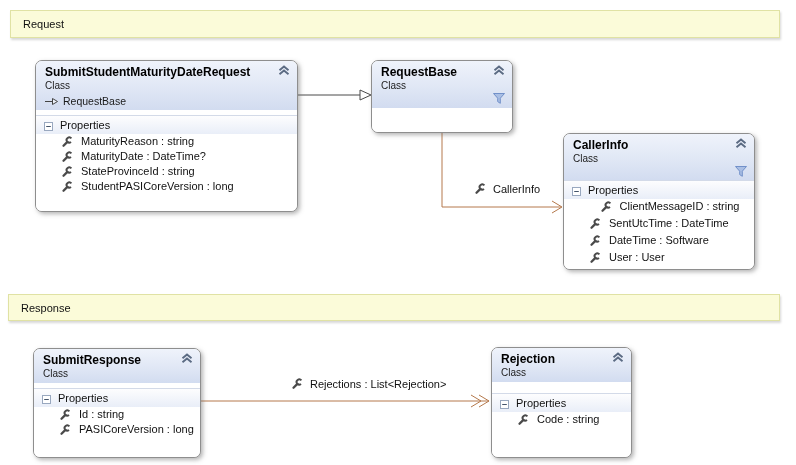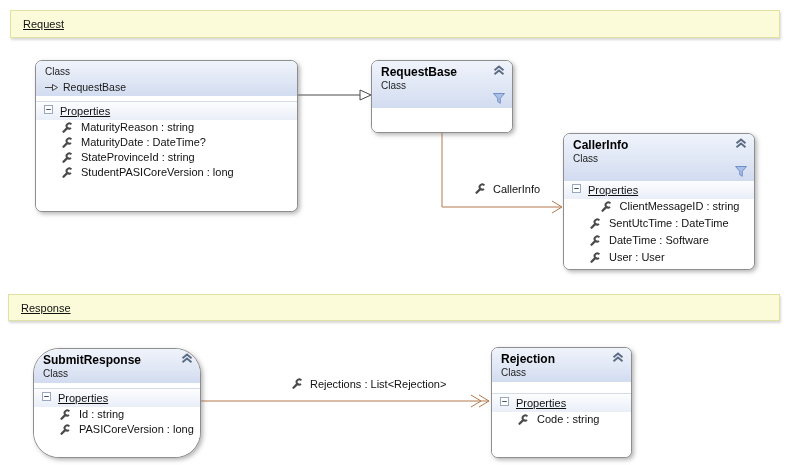--- a/index.html
+++ b/index.html
@@ -5,42 +5,42 @@
   html,body{margin:0;padding:0;}
   #canvas{
     position:relative;width:796px;height:465px;background:#ffffff;
     font-family:"Liberation Sans",sans-serif;overflow:hidden;
   }
   
   .comment-bar{
     position:absolute;background:#fbfbd9;border:1px solid #e0e2a4;
     box-shadow:1px 2px 2px rgba(160,160,160,.4);
     display:flex;align-items:center;padding-left:12px;
-    font-size:11px;color:#111;box-sizing:border-box;text-decoration:underline;
+    font-size:11px;color:#111;box-sizing:border-box;
   }
   
   .class-box{
     position:absolute;background:#fff;border:1px solid #8e8e8e;border-radius:7px;
     box-shadow:2px 2px 4px rgba(110,110,110,.5);
     display:flex;flex-direction:column;overflow:hidden;box-sizing:border-box;
   }
   .hdr{
     background:linear-gradient(180deg,#eff3fb 0%,#e0e7f5 55%,#d2dcf0 100%);
     padding:4px 7px 3px 9px;flex:0 0 auto;
   }
   .hdr-row{display:flex;justify-content:space-between;align-items:flex-start;}
   .cls-name{font-size:12px;font-weight:bold;color:#000;white-space:nowrap;line-height:14px;}
   .stereotype{font-size:10px;color:#1a1a1a;line-height:13px;}
   .base-row{display:flex;align-items:center;gap:5px;font-size:10.5px;color:#1a1a1a;margin-top:3px;}
   .filter-row{display:flex;justify-content:flex-end;margin-top:1px;height:12px;}
   .body{flex:1;background:#fff;display:flex;flex-direction:column;padding-bottom:6px;}
   .comp-hdr{
-    display:flex;align-items:flex-start;gap:7px;margin-top:5px;padding:3px 6px 3px 8px;
+    display:flex;align-items:flex-end;gap:7px;margin-top:5px;padding:3px 6px 3px 8px;
     background:linear-gradient(180deg,#fdfdfe,#e9eef8);
-    border-top:1px solid #d3dae8;font-size:11px;color:#111;text-decoration:underline;
+    border-top:1px solid #d3dae8;font-size:11px;color:#111;
   }
   .prop-row{
     display:flex;align-items:center;gap:8px;padding:1px 4px 1px 25px;
     font-size:11px;color:#111;white-space:nowrap;line-height:13px;
   }
   .icon{display:inline-flex;flex:0 0 auto;}
   
   .connector{position:absolute;overflow:visible;}
   .assoc-label{
     position:absolute;display:flex;align-items:center;gap:7px;
@@ -113,20 +113,28 @@
     <span class="icon">
       <svg width="12" height="12" viewBox="0 0 12 12">
           <use href="#ic-wrench"></use>
         </svg>
     </span>
     <span>Rejections : List&lt;Rejection&gt;</span>
   </div>
 
   <div class="class-box" style="left:35px;top:60px;width:263px;height:152px;">
     <div class="hdr">
+      <div class="hdr-row">
+        <span class="cls-name">SubmitStudentMaturityDateRequest</span>
+        <span class="icon">
+          <svg width="12" height="11" viewBox="0 0 12 11">
+              <use href="#ic-chevron"></use>
+            </svg>
+        </span>
+      </div>
       <div class="stereotype">Class</div>
       <div class="base-row">
         <span class="icon">
           <svg width="13" height="9" viewBox="0 0 13 9">
               <use href="#ic-basearrow"></use>
             </svg>
         </span>
         <span>RequestBase</span>
       </div>
     </div>
@@ -252,21 +260,21 @@
         <span class="icon">
             <svg width="12" height="12" viewBox="0 0 12 12">
               <use href="#ic-wrench"></use>
             </svg>
           </span>
         <span>User : User</span>
       </div>
     </div>
   </div>
 
-  <div class="class-box" style="left:33px;top:348px;width:168px;height:110px;border-radius:26px;">
+  <div class="class-box" style="left:33px;top:348px;width:168px;height:110px;">
     <div class="hdr">
       <div class="hdr-row">
         <span class="cls-name">SubmitResponse</span>
         <span class="icon">
           <svg width="12" height="11" viewBox="0 0 12 11">
               <use href="#ic-chevron"></use>
             </svg>
         </span>
       </div>
       <div class="stereotype">Class</div>

